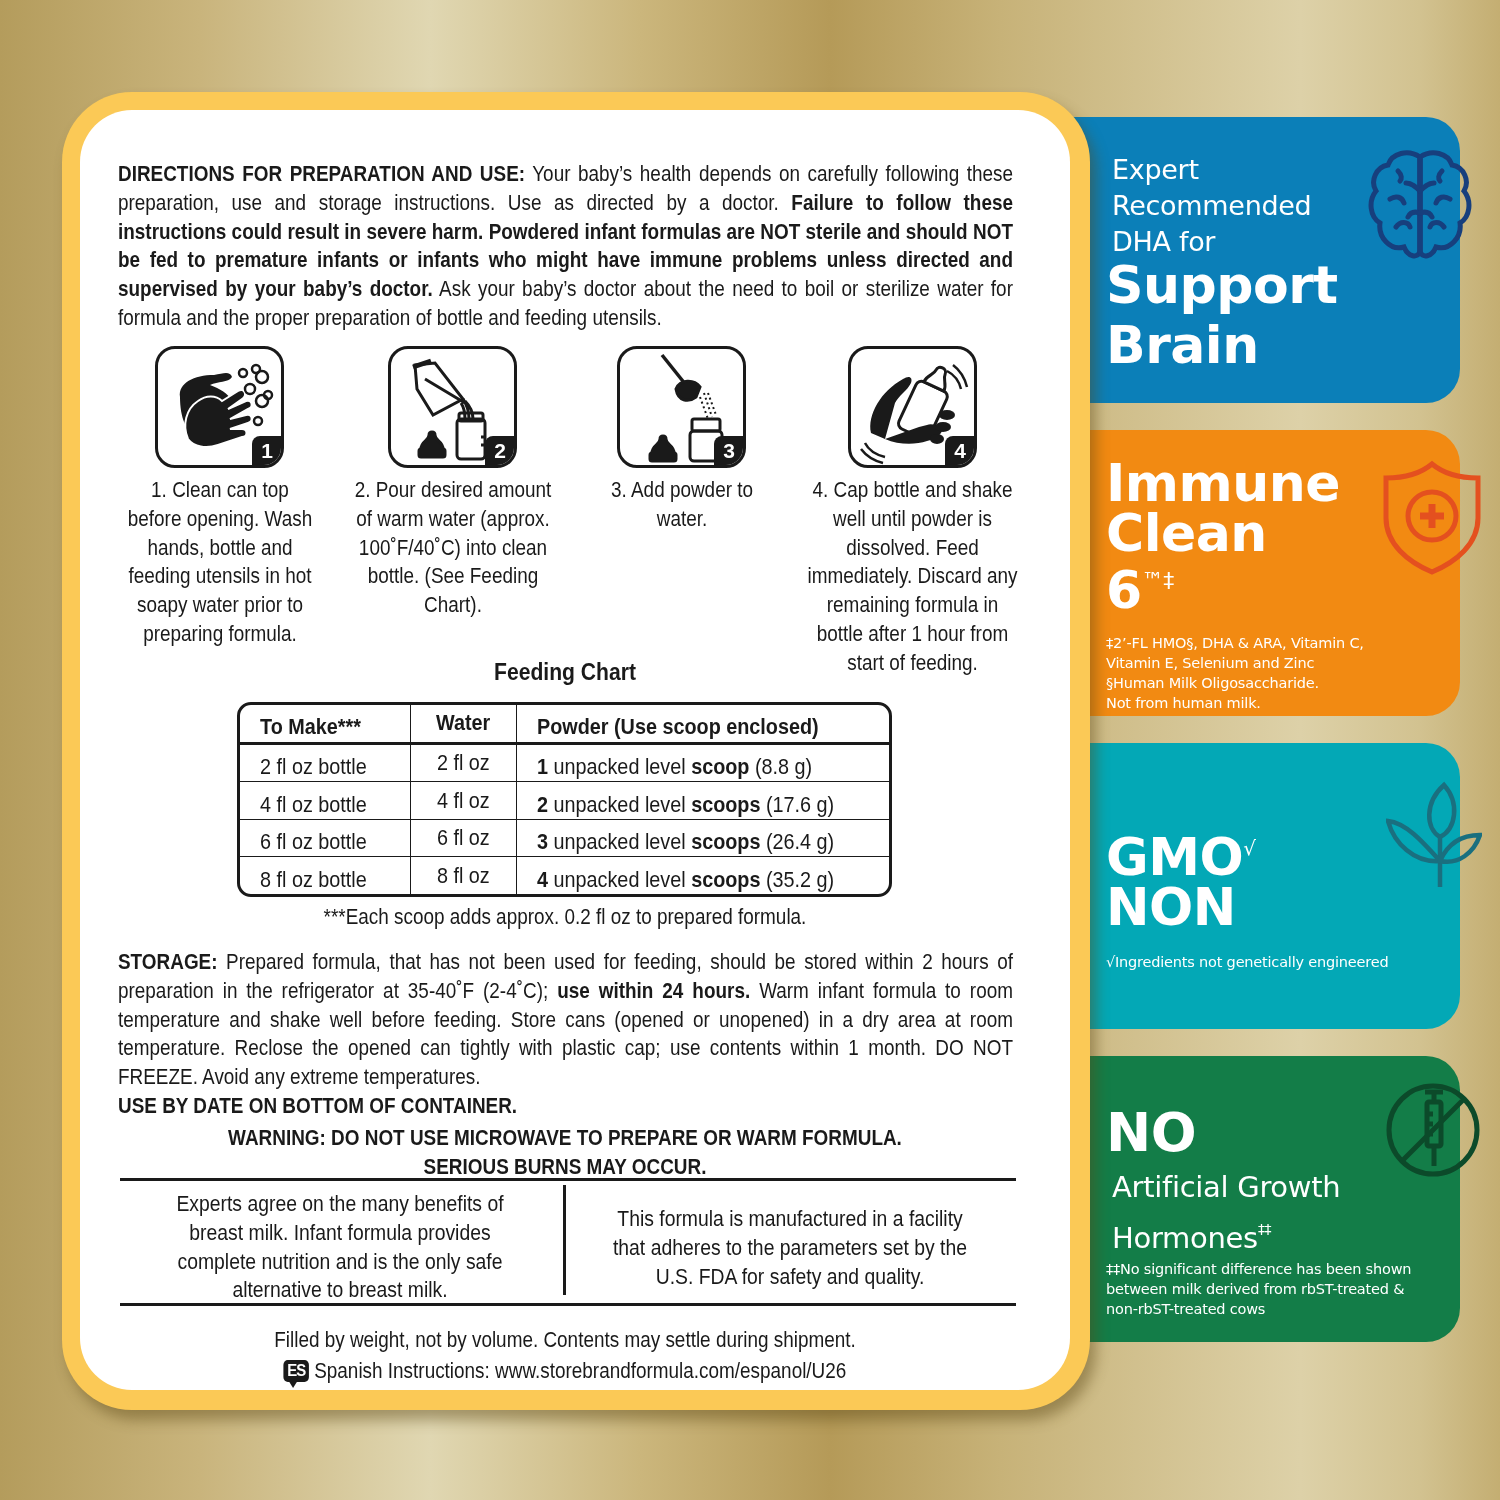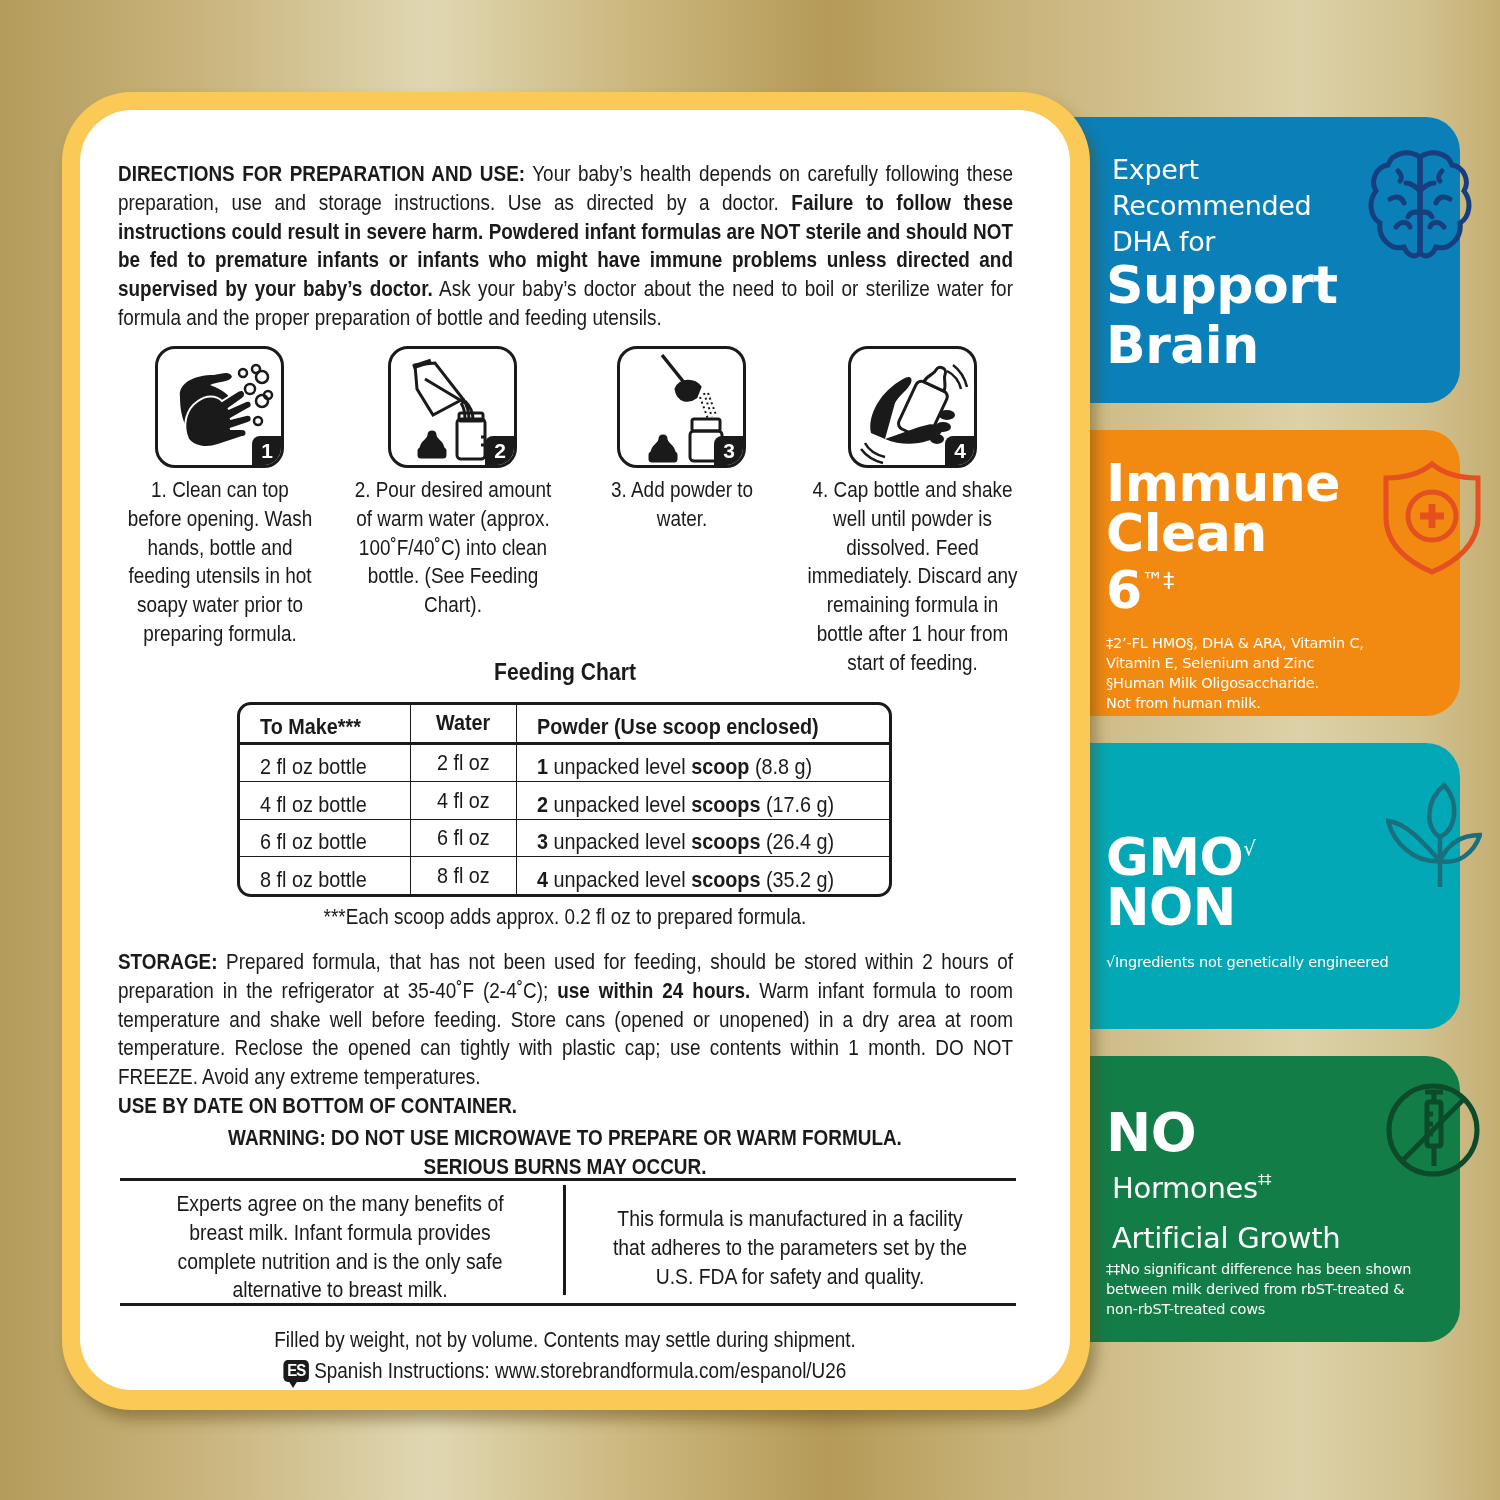--- a/index.html
+++ b/index.html
@@ -184,22 +184,22 @@
     <path d="M54 56 C40 48 38 22 58 4 C74 22 70 48 54 56 Z"></path>
     <path d="M54 80 C36 60 20 42 2 40 C8 62 28 82 54 80 Z"></path>
     <path d="M54 80 C62 62 76 54 94 54 C88 72 72 84 54 80 Z"></path>
   </svg>
 </div>
 
 <div class="card card-green">
   <div class="inner">
     <div style="position:absolute; top:52px; left:0;">
       <div class="heavy" style="font-size:54px;">NO</div>
+      <div class="light-line" style="font-size:29px; line-height:42px; margin-top:8px;">Artificial Growth</div>
       <div class="light-line" style="font-size:29px; line-height:42px;"><span>Hormones</span><span style="font-size:14px; vertical-align:14px;">‡‡</span></div>
-      <div class="light-line" style="font-size:29px; line-height:42px; margin-top:8px;">Artificial Growth</div>
       <div class="small-note" style="">
         <div>‡‡No significant difference has been shown</div>
         <div>between milk derived from rbST-treated &amp;</div>
         <div>non-rbST-treated cows</div>
       </div>
     </div>
   </div>
   <svg style="left:345px; top:26px;" width="96" height="96" viewBox="0 0 96 96" fill="none" stroke="#0c4a2a" stroke-width="5">
     <circle cx="48" cy="48" r="44"></circle>
     <path d="M16 80 L80 16"></path>

